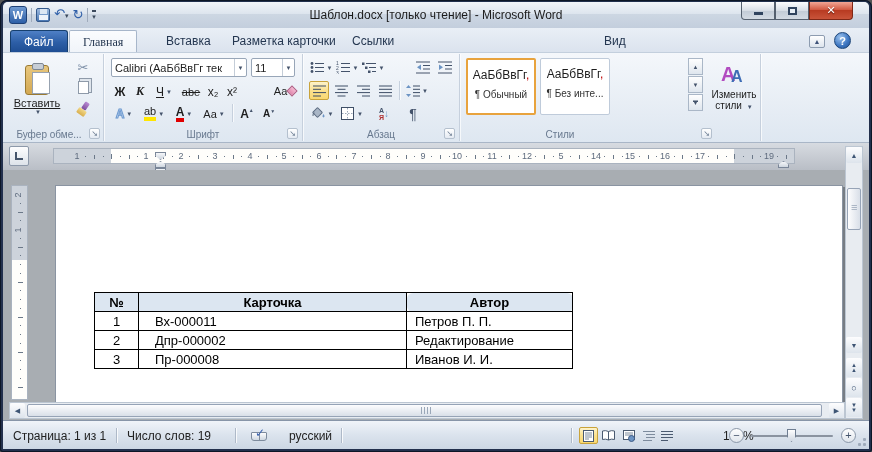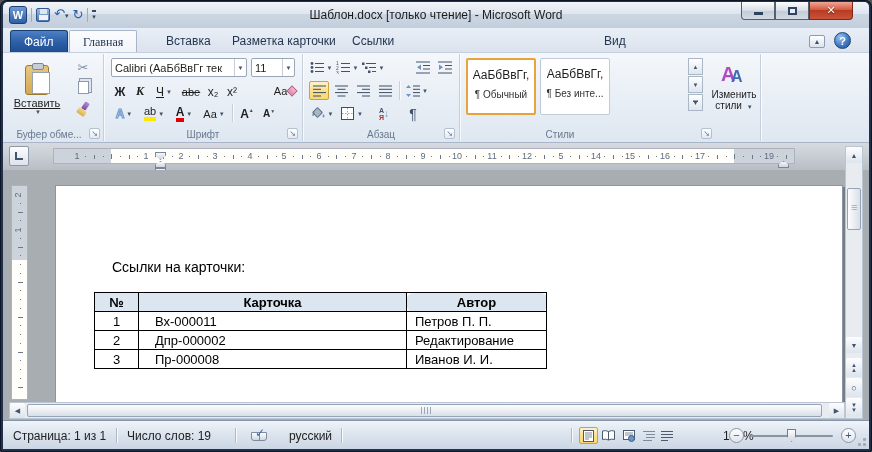--- a/index.html
+++ b/index.html
@@ -160,21 +160,21 @@
   #v-ruler .marg { position:absolute; left:0; right:0; top:0; height:74px; background:#cdd3db; }
   #page { position:absolute; left:52px; top:15px; width:788px; height:240px; background:#fff;
     border:1px solid #8a94a2; box-shadow:2px 2px 0 rgba(60,66,76,.45); }
   #intro { position:absolute; left:56px; top:73px; font-size:14px; color:#000; }
   #doctable { position:absolute; left:38px; top:106px; border-collapse:collapse; }
   #doctable td, #doctable th { border:1px solid #000; font-size:13px; color:#000;
     height:19px; padding:0; vertical-align:middle; }
   #doctable th { background:#dce6f1; font-weight:bold; text-align:center; }
   .col-num { width:44px; text-align:center; }
   .col-card { width:268px; text-align:left; padding-left:16px !important; }
-  .col-auth { width:140px; text-align:left; padding-left:8px !important;border-radius:6px; }
+  .col-auth { width:166px; text-align:left; padding-left:8px !important;border-radius:6px; }
 
   
   .sb-btn { position:absolute; border:1px solid #96a3b6; border-radius:2px;
     background:linear-gradient(#fdfdfe,#dde4ec); display:flex; align-items:center;
     justify-content:center; font-size:7px; color:#3e5574; }
   #v-scroll { position:absolute; right:6px; top:144px; width:18px; height:273px;
     background:#e8ecf1; border:1px solid #bcc6d2; }
   #vthumb { position:absolute; left:1px; top:41px; width:14px; height:42px;
     border:1px solid #96a3b6; border-radius:2px; background:linear-gradient(90deg,#fdfdfe,#d9dfe8); }
   #vthumb:after { content:"≡"; position:absolute; left:3px; top:12px; color:#9aa7b8; font-size:11px; }
@@ -643,21 +643,20 @@
             <span class="rtick" style="left: 8px; top: 148px; width: 1px; height: 1px;"></span>
             <span class="rtick" style="left: 8px; top: 157px; width: 1px; height: 1px;"></span>
             <span class="rtick" style="left: 6px; top: 166px; width: 5px; height: 1px;"></span>
             <span class="rtick" style="left: 8px; top: 174px; width: 1px; height: 1px;"></span>
             <span class="rtick" style="left: 8px; top: 183px; width: 1px; height: 1px;"></span>
             <span class="rtick" style="left: 8px; top: 192px; width: 1px; height: 1px;"></span>
             <span class="rtick" style="left: 6px; top: 201px; width: 5px; height: 1px;"></span>
           </div>
       </div>
       <div id="page">
-        <div id="intro">Ссылки на карточки:</div>
         <table id="doctable">
           <tbody>
               <tr>
             <th class="col-num">№</th>
             <th class="col-card" style="text-align:center;padding-left:0 !important">Карточка</th>
             <th class="col-auth" style="text-align:center;padding-left:0 !important">Автор</th>
           </tr>
           <tr>
             <td class="col-num">1</td>
             <td class="col-card">Вх-000011</td>

